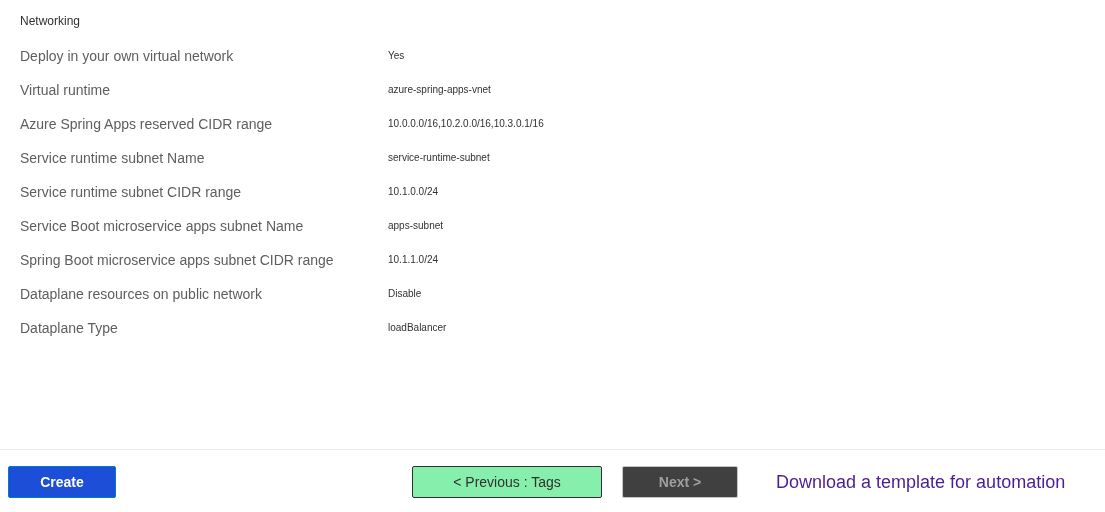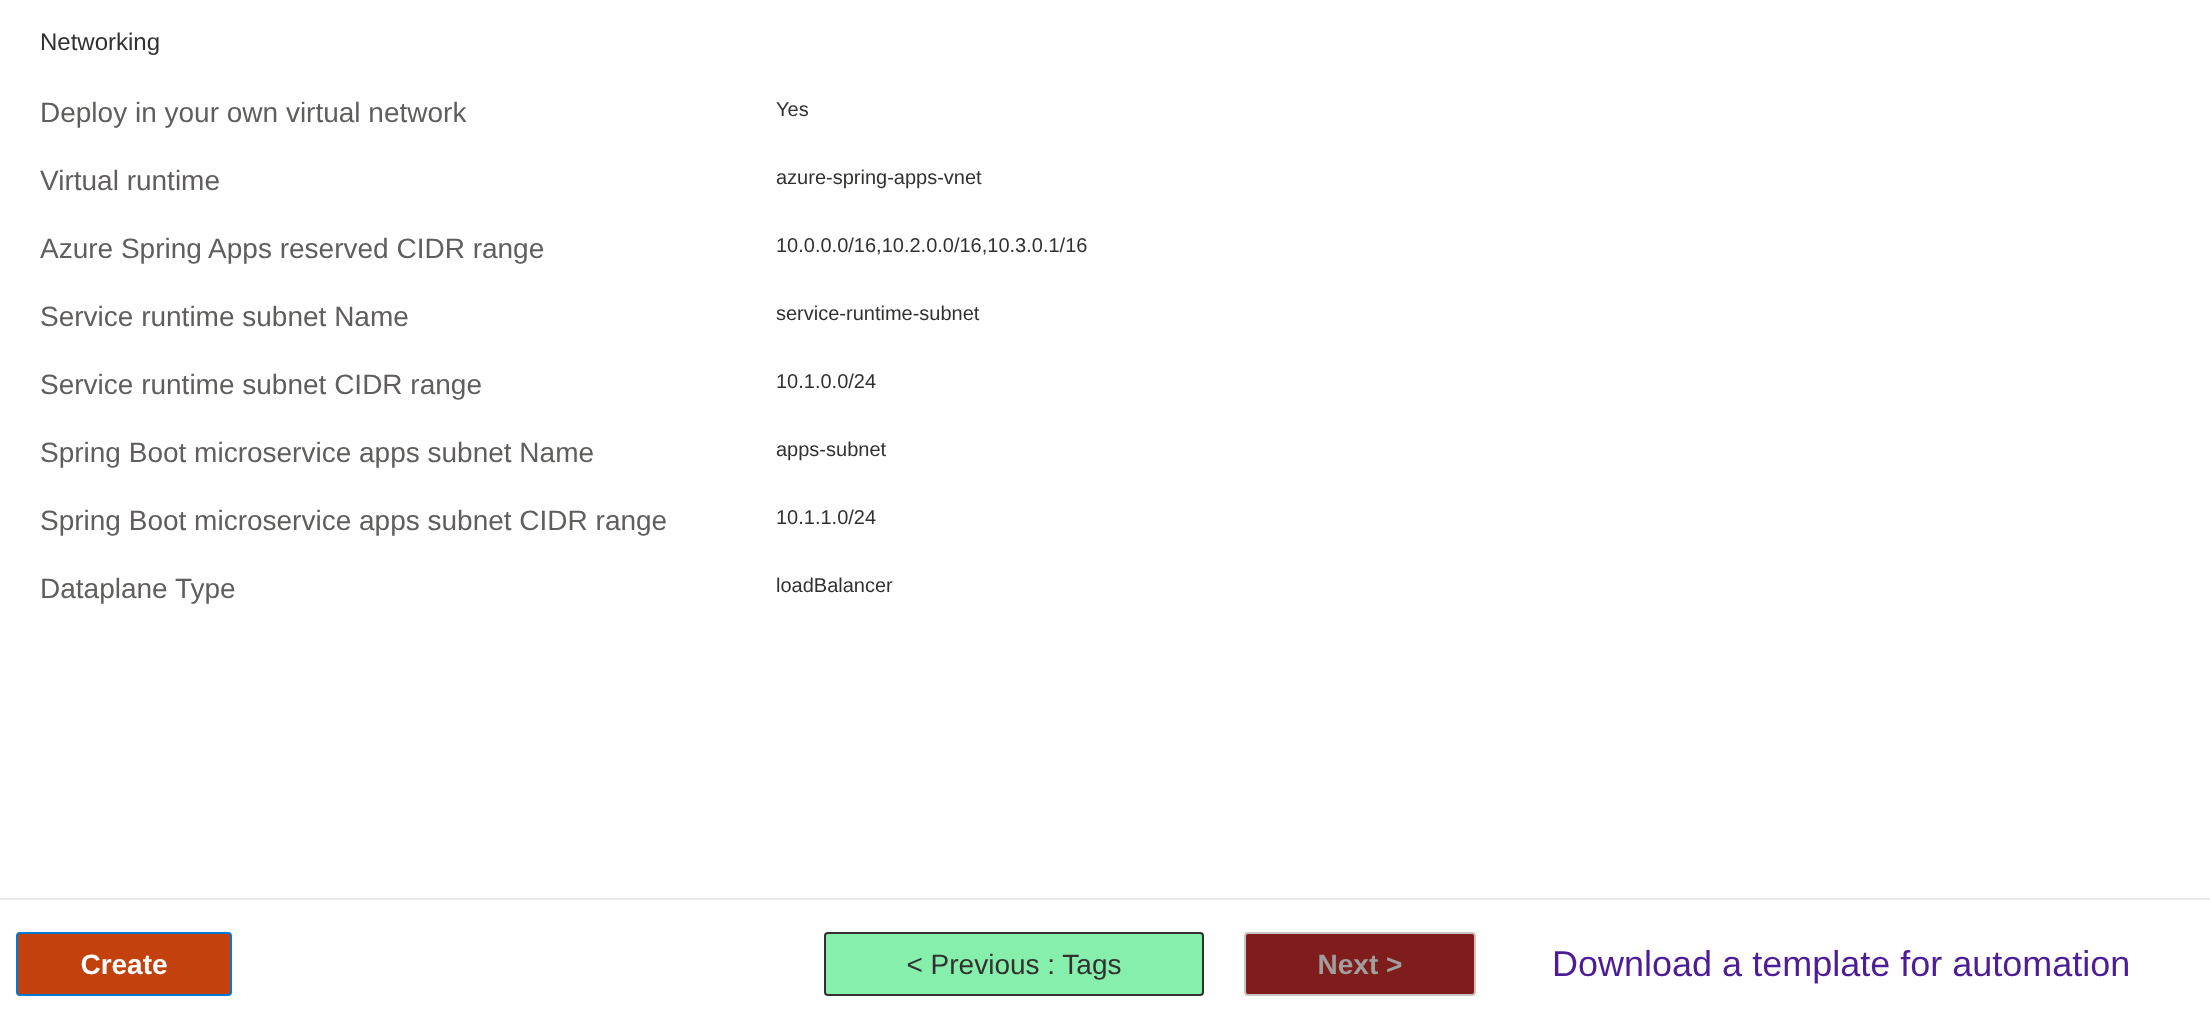--- a/index.html
+++ b/index.html
@@ -58,34 +58,34 @@
       height: 32px;
       padding: 0 18px;
       border-radius: 2px;
       cursor: pointer;
       display: inline-flex;
       align-items: center;
       justify-content: center;
       line-height: 30px;
     }
     .btn-primary {
-      background: #c2410c;
+      background: #1d4ed8;
       color: #ffffff;
       border: 1px solid #0078d4;
       font-weight: 600;
       min-width: 108px;
     }
     .btn-secondary {
       background: #86efac;
       color: #323130;
       border: 1px solid #323130;
       min-width: 190px;
     }
     .btn-secondary-disabled {
-      background: #7f1d1d;
+      background: #404040;
       color: #a19f9d;
       border: 1px solid #c8c6c4;
       min-width: 116px;
       cursor: default;
       font-weight: 600;
     }
     .footer-spacer {
       flex: 0 0 auto;
       width: 296px;
     }
@@ -124,29 +124,33 @@
     <div class="label-col">Service runtime subnet Name</div>
     <div class="value-col">service-runtime-subnet</div>
   </div>
 
   <div class="row">
     <div class="label-col">Service runtime subnet CIDR range</div>
     <div class="value-col">10.1.0.0/24</div>
   </div>
 
   <div class="row">
-    <div class="label-col">Spring Boot microservice apps subnet Name</div>
+    <div class="label-col">Service Boot microservice apps subnet Name</div>
     <div class="value-col">apps-subnet</div>
   </div>
 
   <div class="row">
     <div class="label-col">Spring Boot microservice apps subnet CIDR range</div>
     <div class="value-col">10.1.1.0/24</div>
   </div>
 
+  <div class="row">
+    <div class="label-col">Dataplane resources on public network</div>
+    <div class="value-col">Disable</div>
+  </div>
 
   <div class="row">
     <div class="label-col">Dataplane Type</div>
     <div class="value-col">loadBalancer</div>
   </div>
 </div>
 
 <div class="footer">
   <button class="btn btn-primary">Create</button>
   <div class="footer-spacer"></div>

